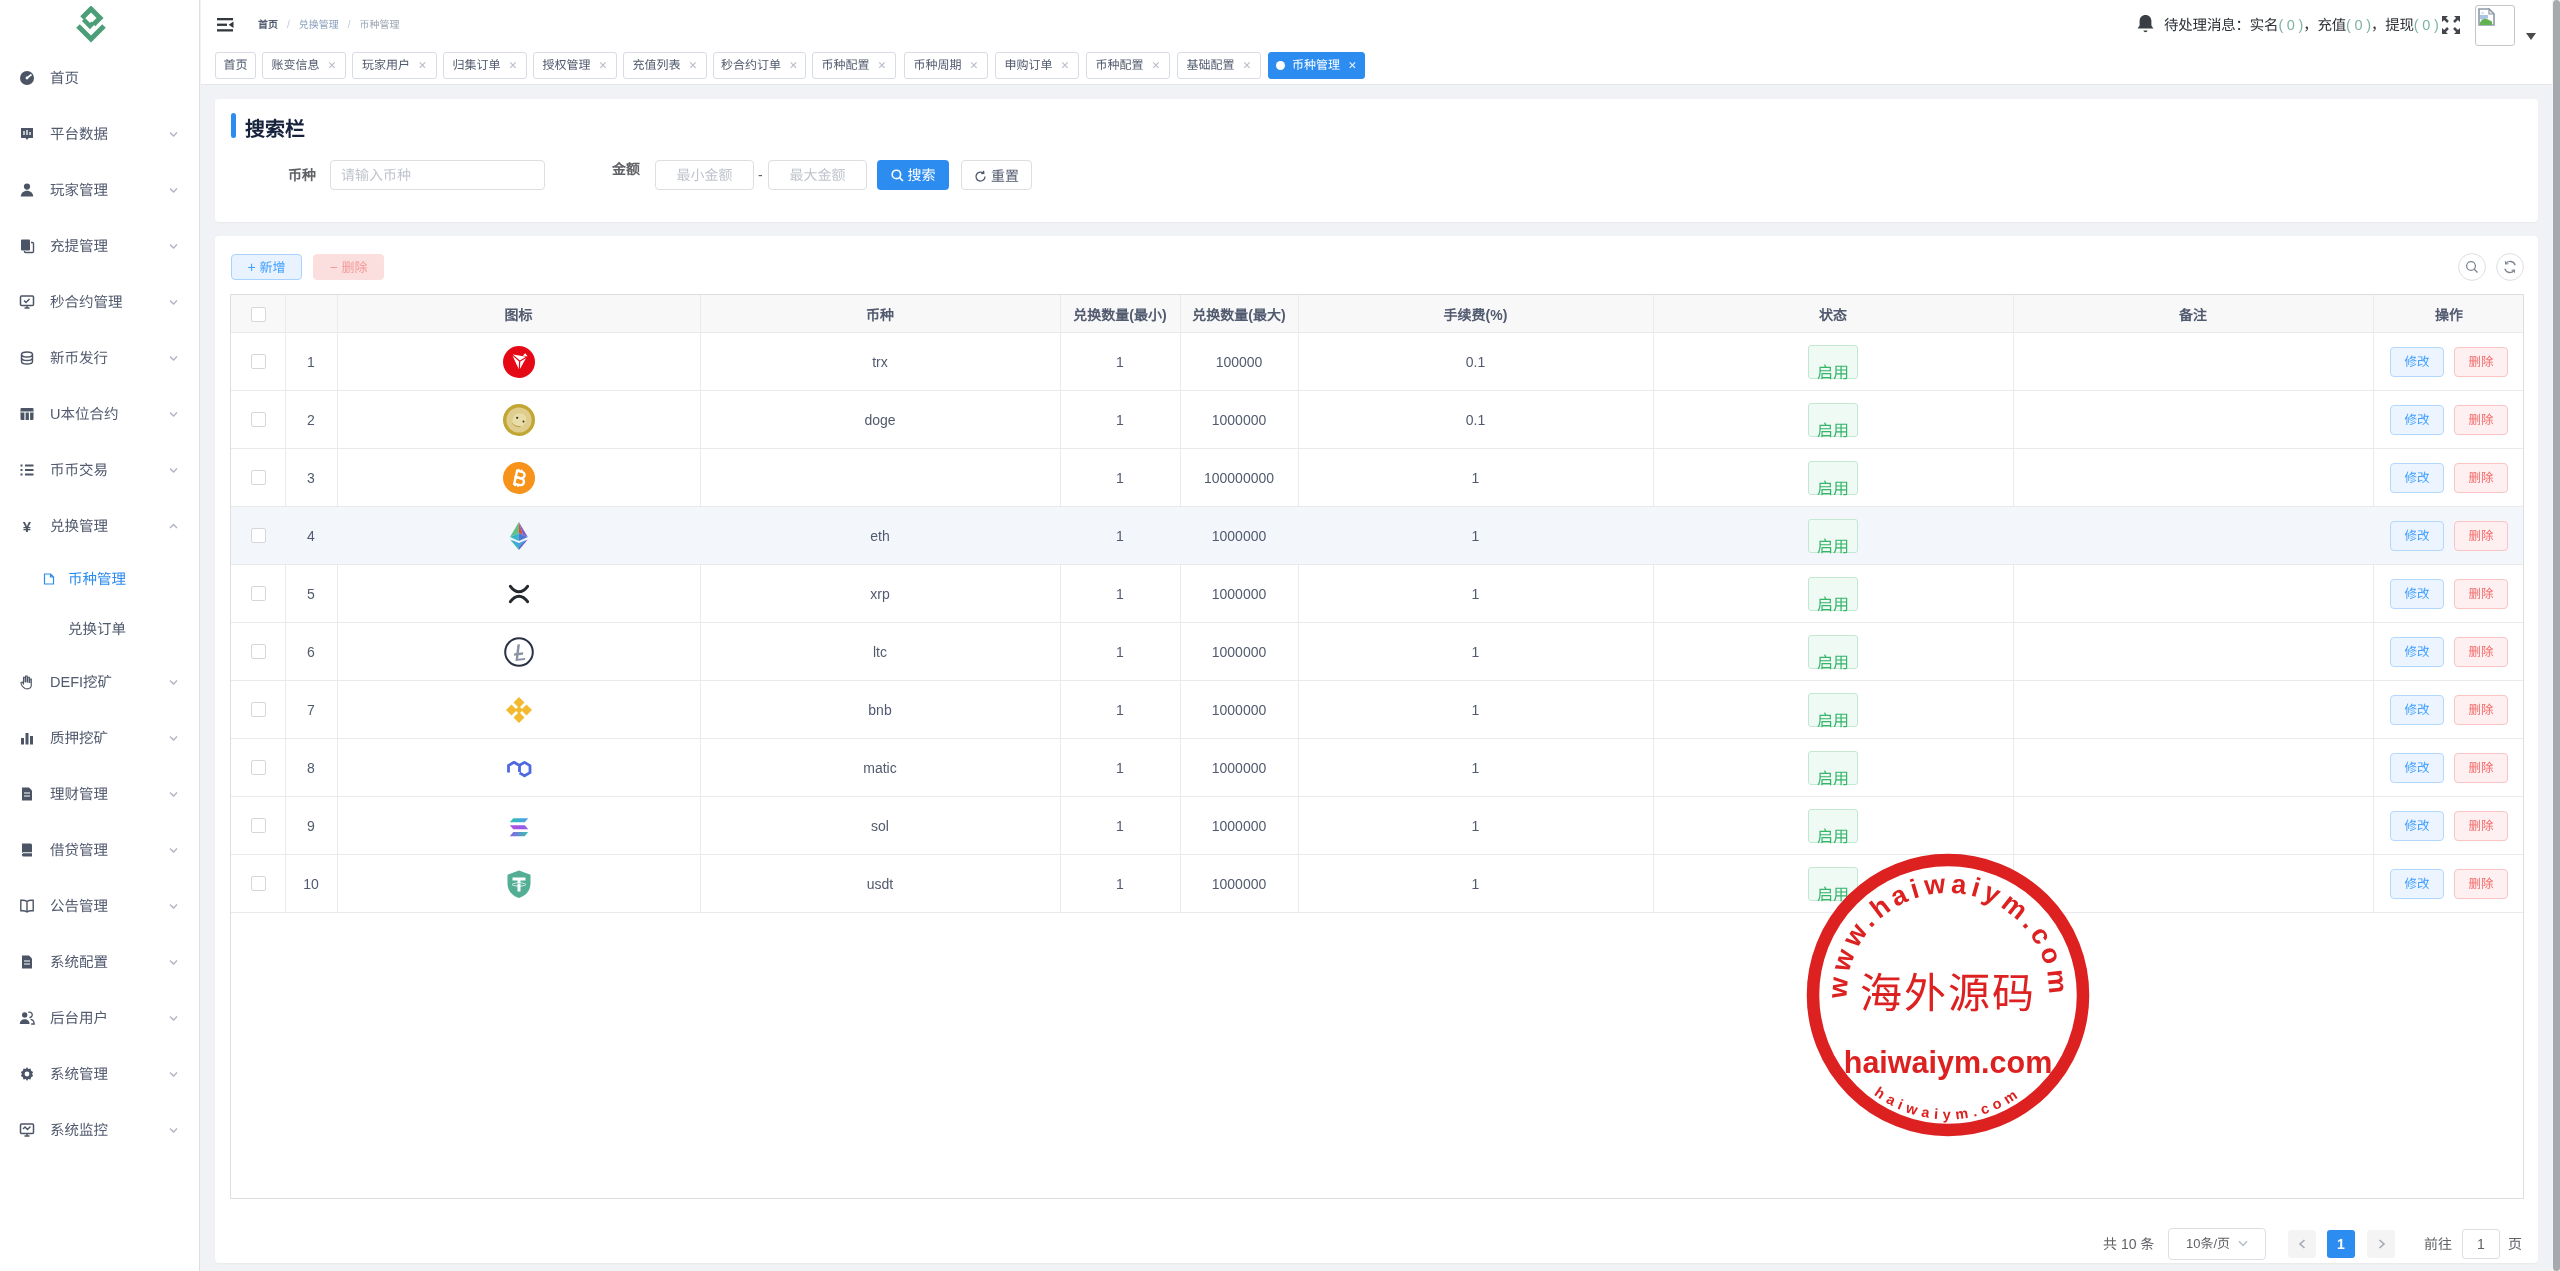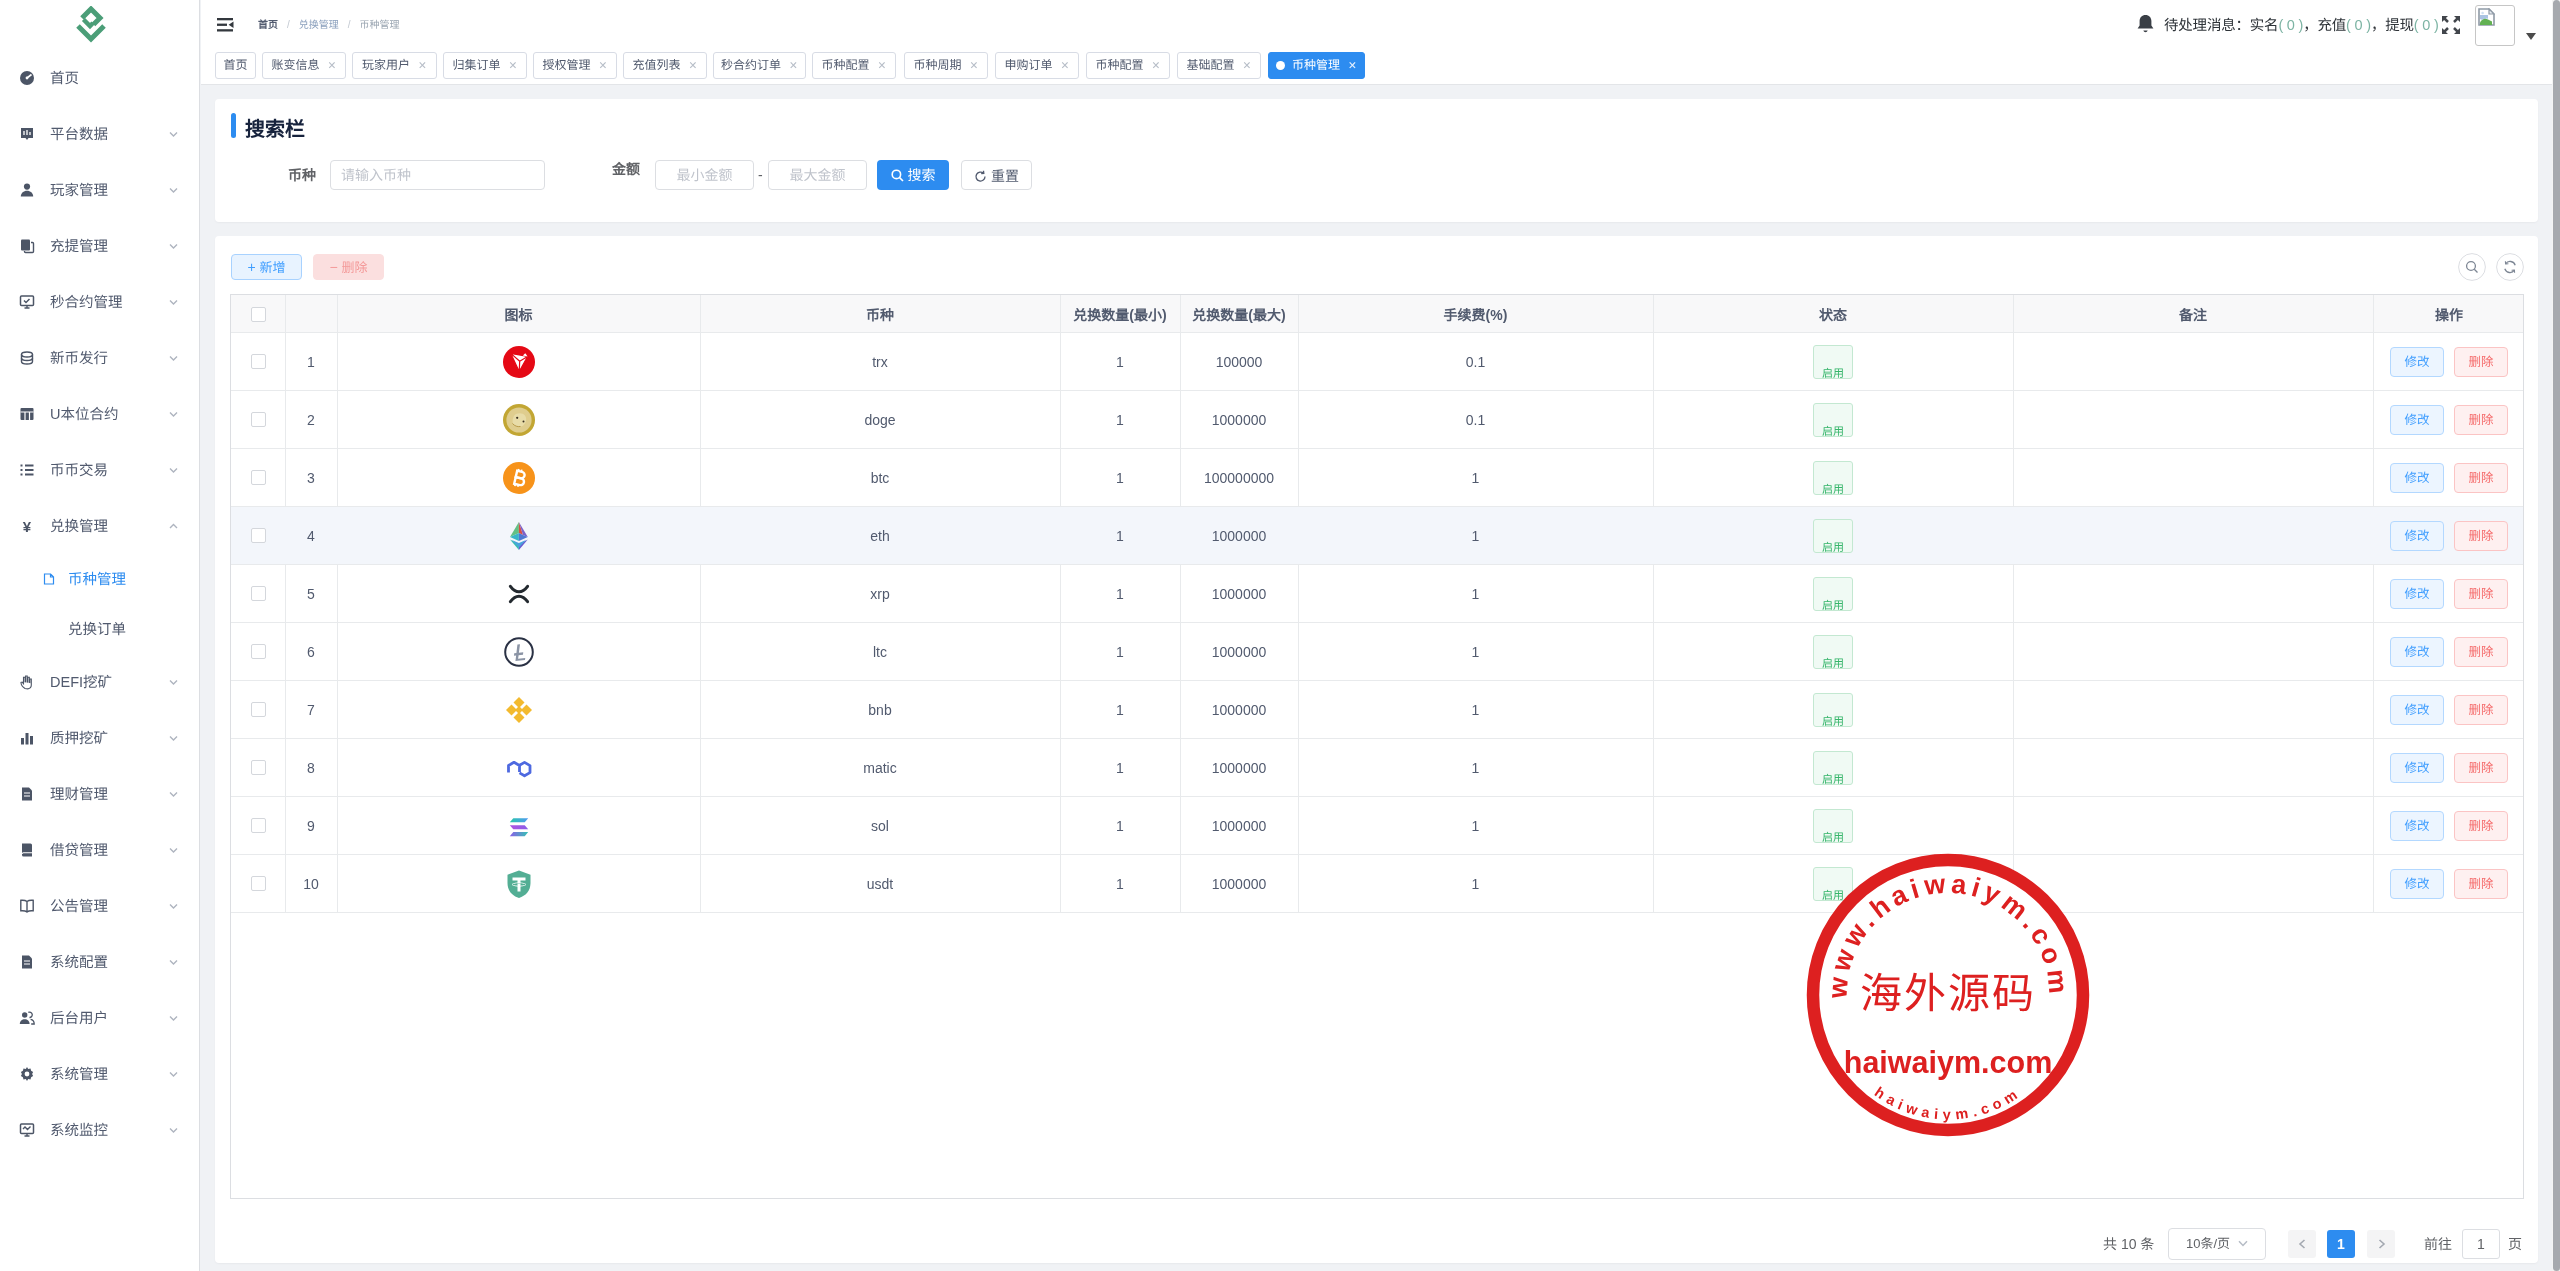--- a/index.html
+++ b/index.html
@@ -16,21 +16,21 @@
 .hdr{position:absolute;left:201px;top:0;width:2359px;height:50px;background:#fff;z-index:4;}
 .tabbar{position:absolute;left:201px;top:50px;width:2359px;height:35px;background:#fff;border-bottom:1px solid #e3e5e8;z-index:4;}
 .tab{position:absolute;top:2px;height:27px;line-height:25px;background:#fff;border:1px solid #d8dce5;border-radius:3px;font-size:12px;color:#515a6e;text-align:center;}
 .tab .x{color:#b6bdc7;margin-left:8px;font-size:10.5px;}
 .tab.act{background:#2d8cf0;border-color:#2d8cf0;color:#fff;}
 .tab.act .x{color:#e8f2ff;}
 .tab .dot{display:inline-block;width:9px;height:9px;border-radius:50%;background:#fff;margin-right:7px;vertical-align:-1px;}
 .card{position:absolute;background:#fff;border-radius:4px;box-shadow:0 1px 2px rgba(0,0,0,0.04);}
 .inp{position:absolute;border:1px solid #dcdee2;border-radius:4px;background:#fff;color:#c0c4cc;font-size:14px;line-height:28px;padding-left:12px;}
 .btn{position:absolute;border-radius:4px;font-size:14px;text-align:center;}
-.tag-en{display:inline-block;padding:16px 8px;height:24px;line-height:22px;background:#f0faf4;border:1px solid #c3e8d1;border-radius:3px;color:#35b56a;font-size:11px;}
+.tag-en{display:inline-block;padding:16px 8px;height:24px;line-height:22px;background:#f0faf4;border:1px solid #c3e8d1;border-radius:3px;color:#35b56a;font-size:16px;}
 .rbtn{display:inline-block;width:54px;height:30px;line-height:28px;border-radius:4px;font-size:12.5px;text-align:center;}
 .rbtn.b{background:#ecf5ff;border:1px solid #b3d8ff;color:#409eff;}
 .rbtn.r{background:#fef0f0;border:1px solid #fbc4c4;color:#f56c6c;margin-left:10px;}
 .cell{position:absolute;top:0;height:100%;display:flex;align-items:center;justify-content:center;}
 .cbx{width:15px;height:15px;border:1px solid #d4d7dc;border-radius:2px;background:#fff;}
 </style>
 </head>
 <body>
 <div class="sidebar">
     <svg class="abs" style="left:71px;top:6px;" width="40" height="38" viewBox="0 0 40 38">
@@ -434,21 +434,20 @@
       <div class="cell" style="left:106px;width:363px;">
         <svg width="32" height="32" viewBox="0 0 32 32">
           <circle cx="16" cy="16" r="16" fill="#f7931a"></circle>
 <g transform="rotate(13 16 16)" stroke="#fff" stroke-width="2.4" fill="none">
 <path d="M12.6 9.3 h5 a3.3 3.3 0 0 1 0 6.6 h-5 Z"></path>
 <path d="M12.6 15.9 h5.8 a3.4 3.4 0 0 1 0 6.8 h-5.8 Z"></path>
 <path d="M13.8 9.3 V7.2 M16.8 9.3 V7.2 M13.8 24.8 v-2.1 M16.8 24.8 v-2.1" stroke-width="1.8"></path>
 </g>
         </svg>
       </div>
-      <div class="cell" style="left:469px;width:360px;">btc</div>
       <div class="cell" style="left:829px;width:120px;">1</div>
       <div class="cell" style="left:949px;width:118px;">100000000</div>
       <div class="cell" style="left:1067px;width:355px;">1</div>
       <div class="cell" style="left:1422px;width:360px;">
         <span class="tag-en">启用</span>
       </div>
       <div class="cell" style="left:1782px;width:360px;"></div>
       <div class="cell" style="left:2142px;width:152px;">
         <span class="rbtn b">修改</span>
         <span class="rbtn r">删除</span>

